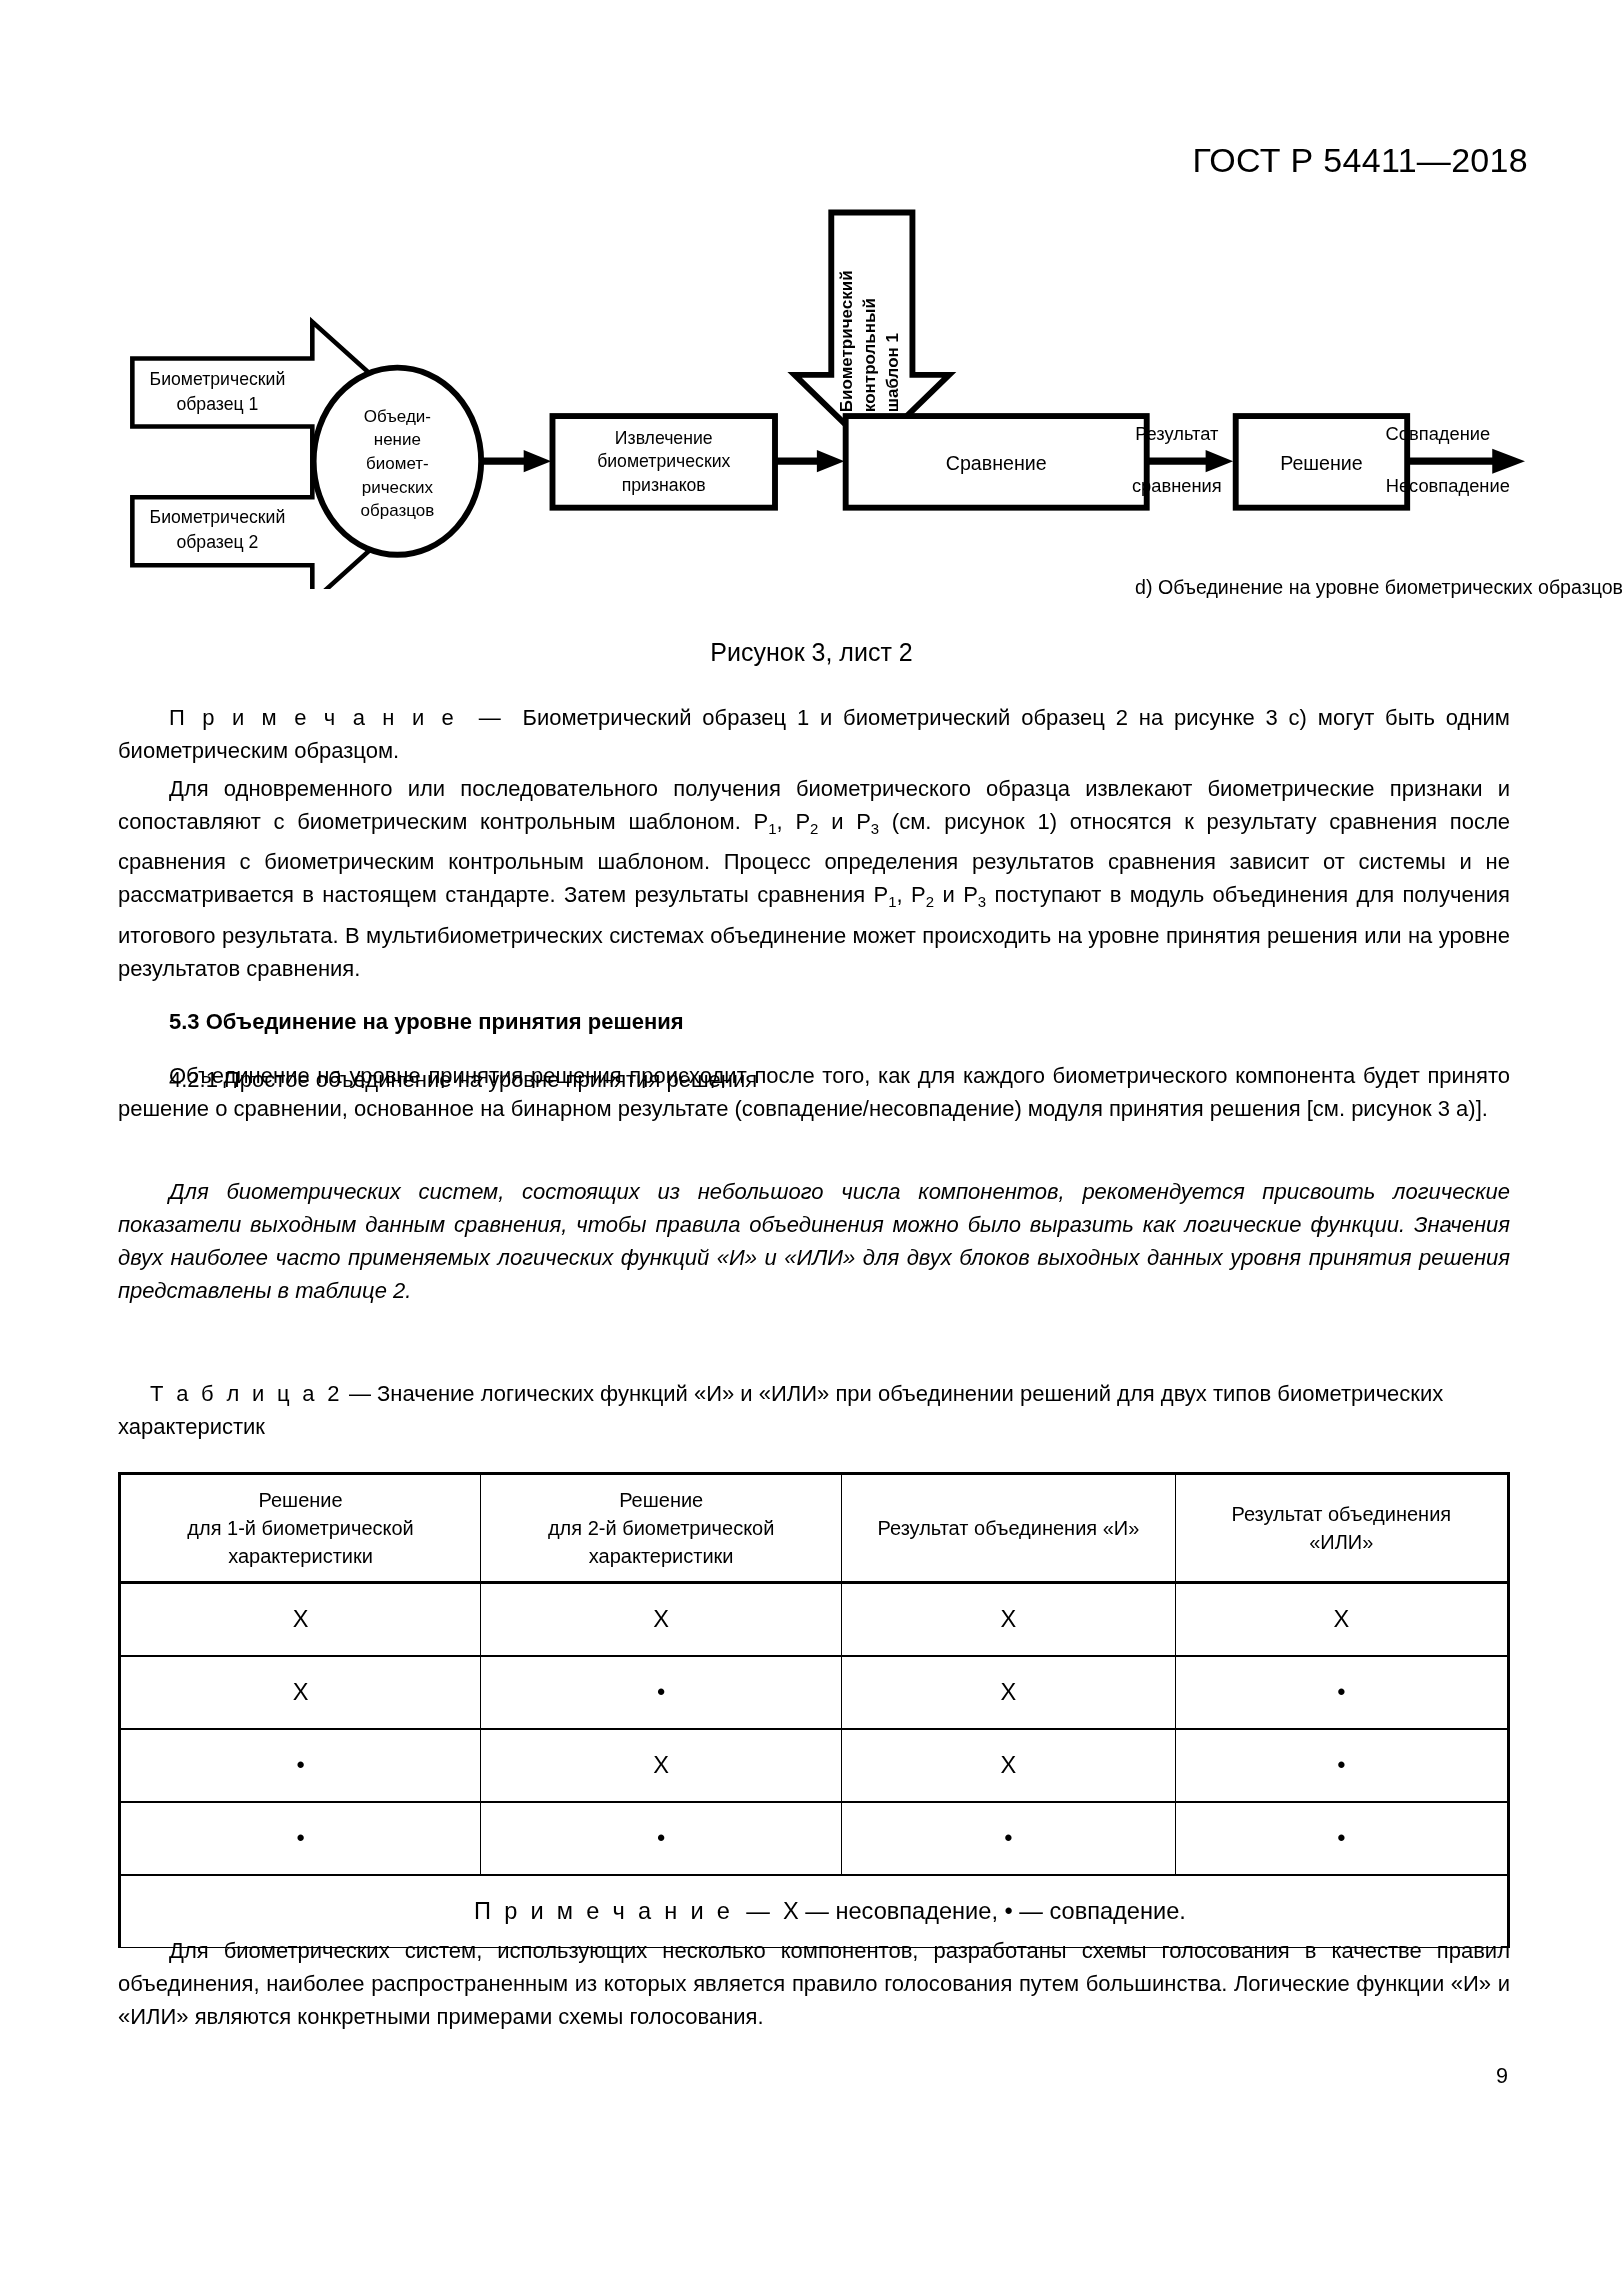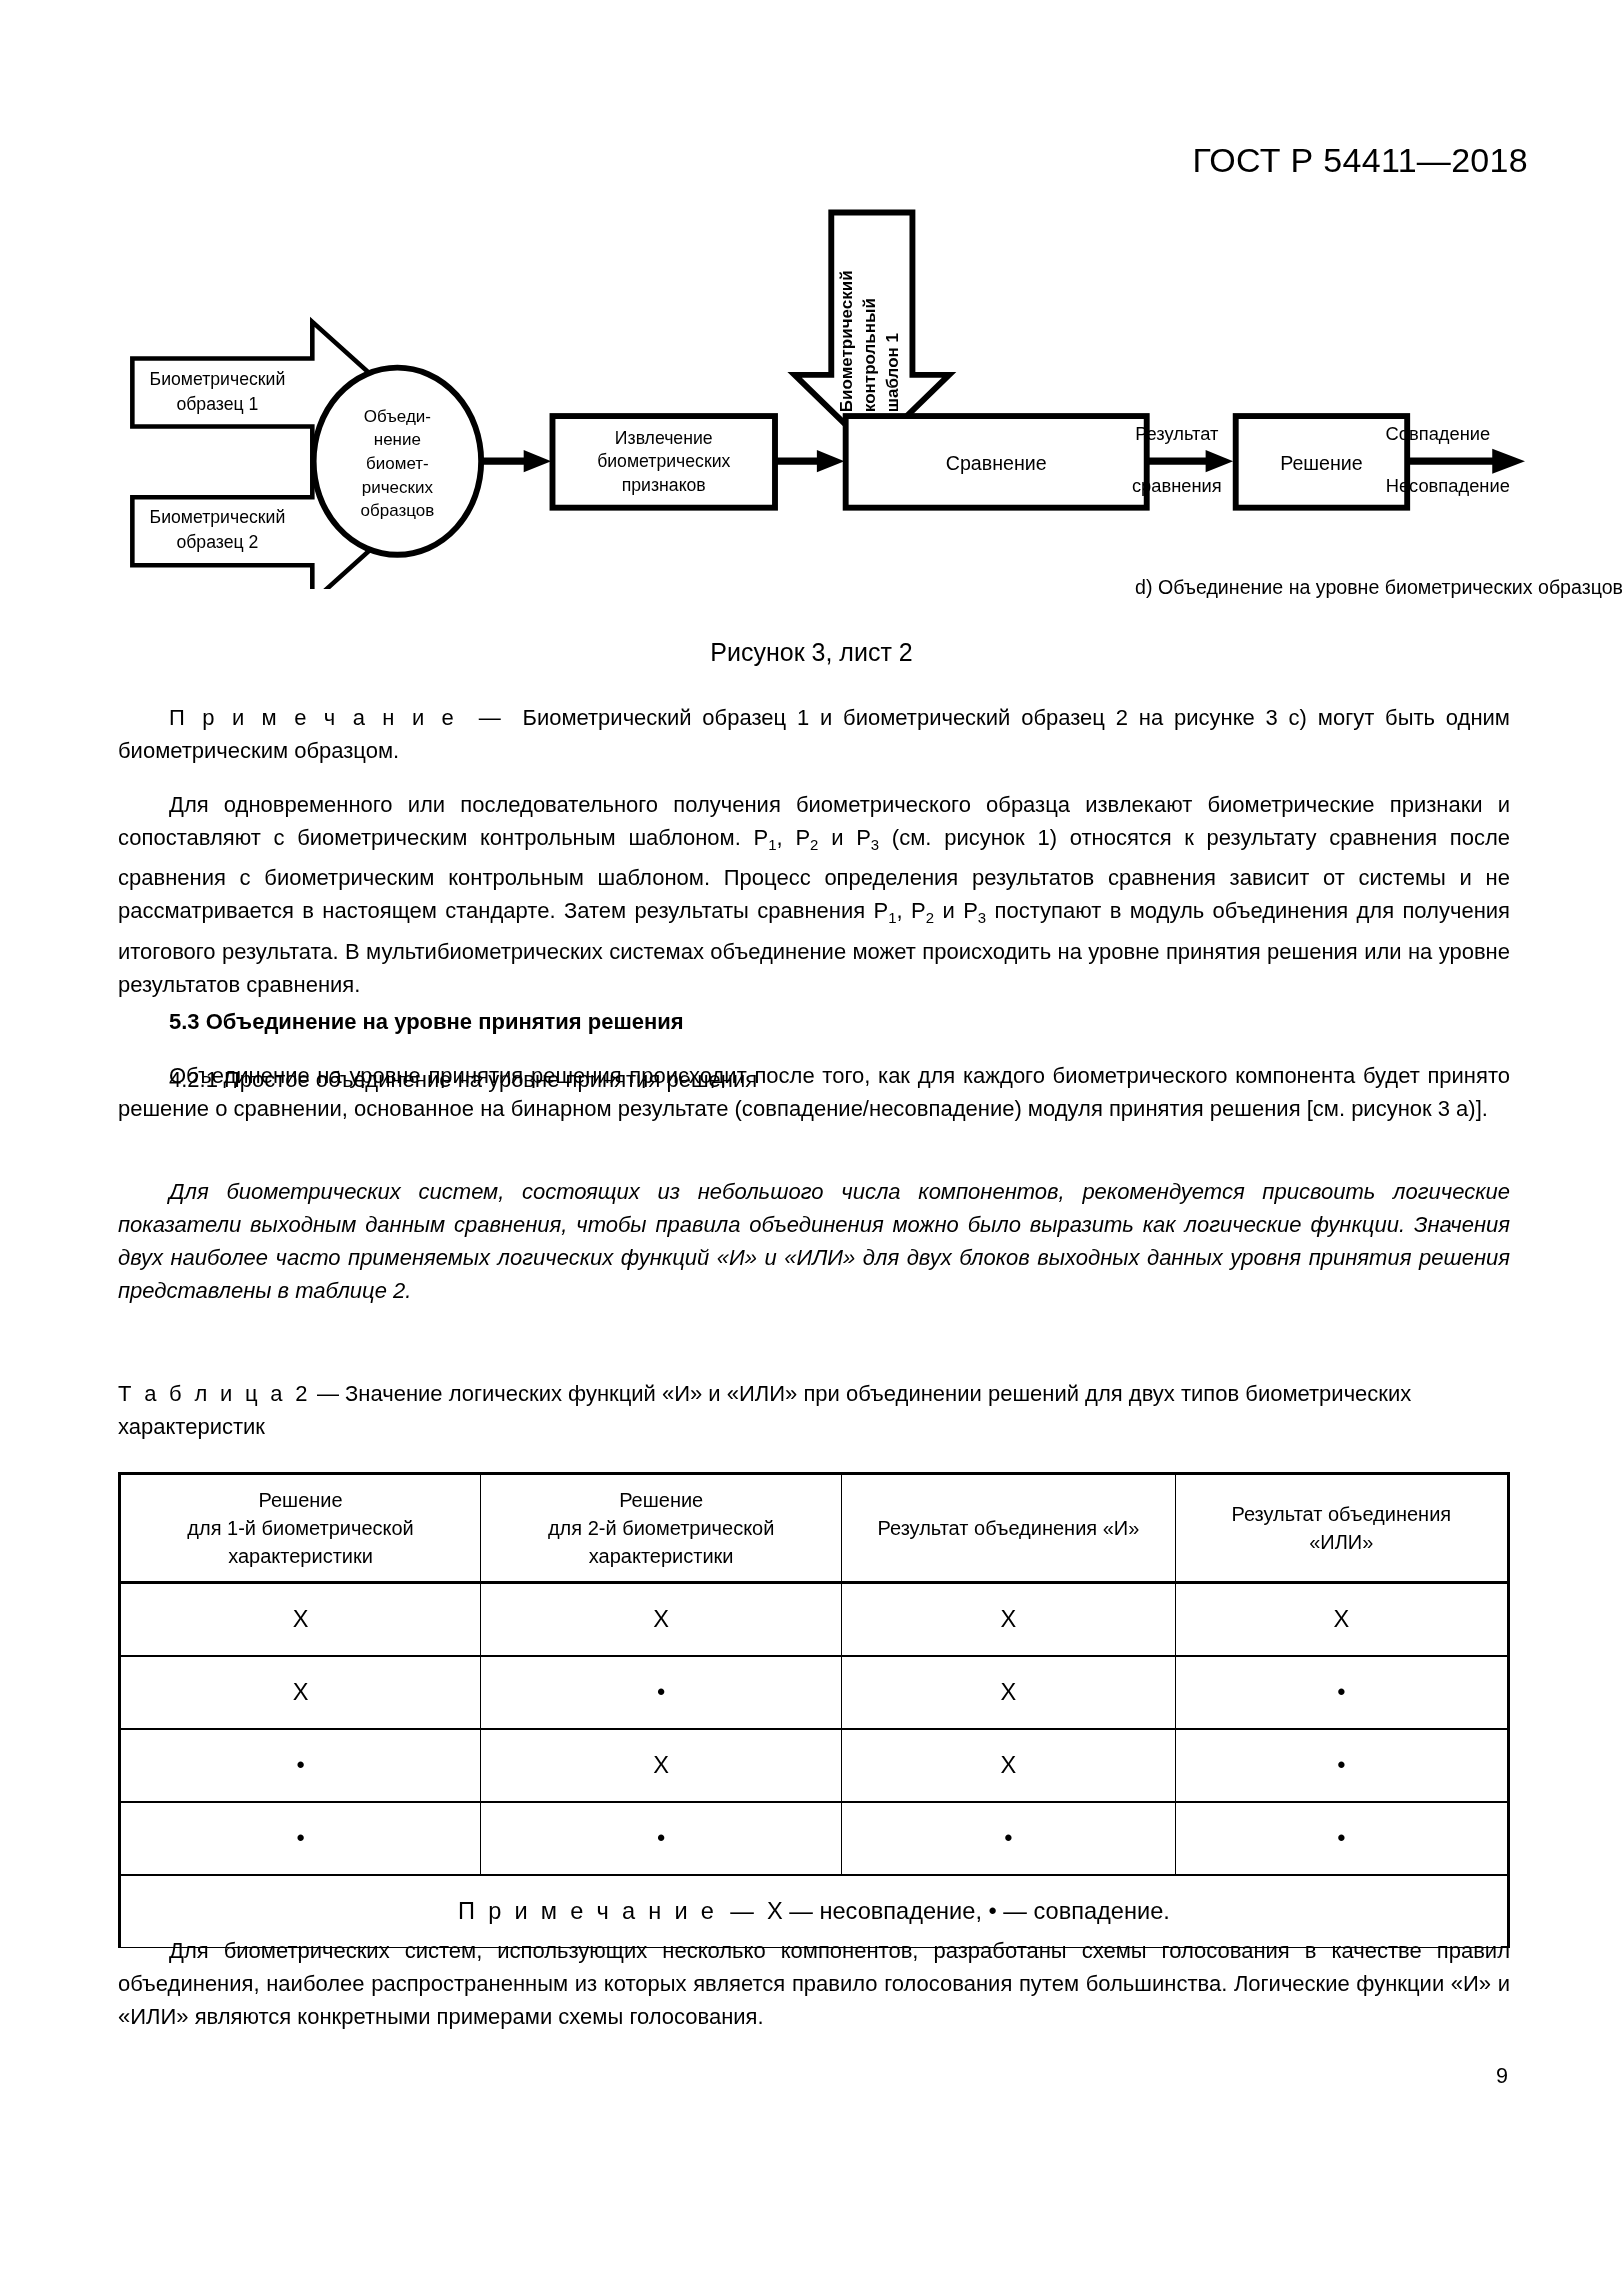--- a/index.html
+++ b/index.html
@@ -37,24 +37,24 @@
   
   .body-text {
     position:absolute; left:118px; right:113px;
     font-size:22px; line-height:33px;
     text-align:justify;
     text-justify:inter-word;
   }
   .body-text p { margin:0; }
   .indent { text-indent:51px; }
   .note-lead { letter-spacing:3.3px; }
-  .spaced { letter-spacing:3.3px; }
+  .spaced { letter-spacing:3.3px;margin-left:32px; }
 
   .blk-note   { top:701px; }
-  .blk-p1     { top:772px;margin-top:16px; }
+  .blk-p1     { top:772px; }
   .blk-h42    { top:1005px; font-weight:bold; text-indent:51px; text-align:left; }
   .blk-h421   { top:1063px; font-weight:normal; text-indent:51px; text-align:left; }
   .blk-p2     { top:1059px; }
   .blk-p3     { top:1175px;font-style:italic; }
   .blk-tcap   { top:1377px; text-align:left; }
   .blk-p4     { top:1934px; }
 
   sub { font-size:0.68em; vertical-align:sub; }
 
   

